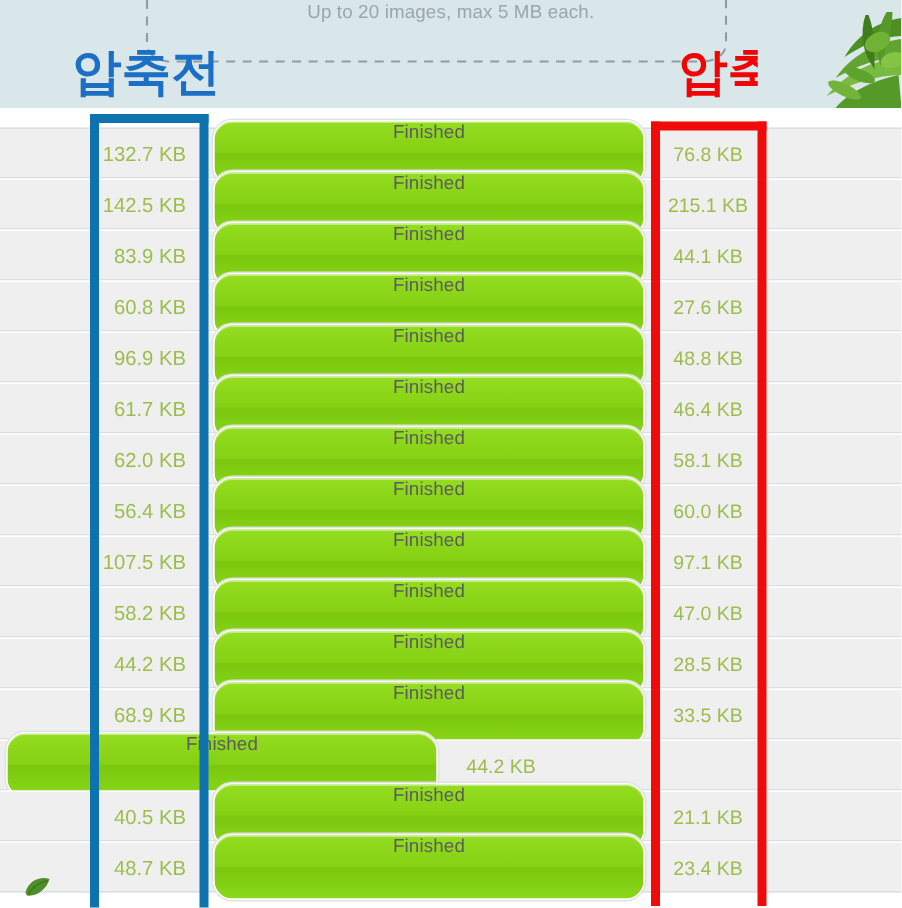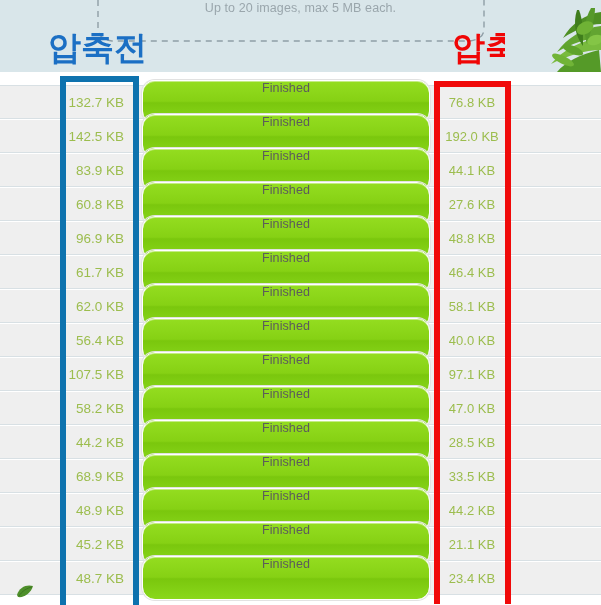--- a/index.html
+++ b/index.html
@@ -155,21 +155,21 @@
         </div>
         <div class="cell-after">76.8 KB</div>
       </div>
       <div class="row">
         <div class="cell-before">142.5 KB</div>
         <div class="cell-bar">
           <div class="bar">
             <span class="bar-label">Finished</span>
           </div>
         </div>
-        <div class="cell-after">192.0 KB</div>
+        <div class="cell-after">215.1 KB</div>
       </div>
       <div class="row">
         <div class="cell-before">83.9 KB</div>
         <div class="cell-bar">
           <div class="bar">
             <span class="bar-label">Finished</span>
           </div>
         </div>
         <div class="cell-after">44.1 KB</div>
       </div>
@@ -209,21 +209,21 @@
         </div>
         <div class="cell-after">58.1 KB</div>
       </div>
       <div class="row">
         <div class="cell-before">56.4 KB</div>
         <div class="cell-bar">
           <div class="bar">
             <span class="bar-label">Finished</span>
           </div>
         </div>
-        <div class="cell-after">40.0 KB</div>
+        <div class="cell-after">60.0 KB</div>
       </div>
       <div class="row">
         <div class="cell-before">107.5 KB</div>
         <div class="cell-bar">
           <div class="bar">
             <span class="bar-label">Finished</span>
           </div>
         </div>
         <div class="cell-after">97.1 KB</div>
       </div>
@@ -248,30 +248,29 @@
       <div class="row">
         <div class="cell-before">68.9 KB</div>
         <div class="cell-bar">
           <div class="bar">
             <span class="bar-label">Finished</span>
           </div>
         </div>
         <div class="cell-after">33.5 KB</div>
       </div>
       <div class="row">
-        <div class="cell-before">48.9 KB</div>
         <div class="cell-bar">
           <div class="bar">
             <span class="bar-label">Finished</span>
           </div>
         </div>
         <div class="cell-after">44.2 KB</div>
       </div>
       <div class="row">
-        <div class="cell-before">45.2 KB</div>
+        <div class="cell-before">40.5 KB</div>
         <div class="cell-bar">
           <div class="bar">
             <span class="bar-label">Finished</span>
           </div>
         </div>
         <div class="cell-after">21.1 KB</div>
       </div>
       <div class="row">
         <div class="cell-before">48.7 KB</div>
         <div class="cell-bar">

